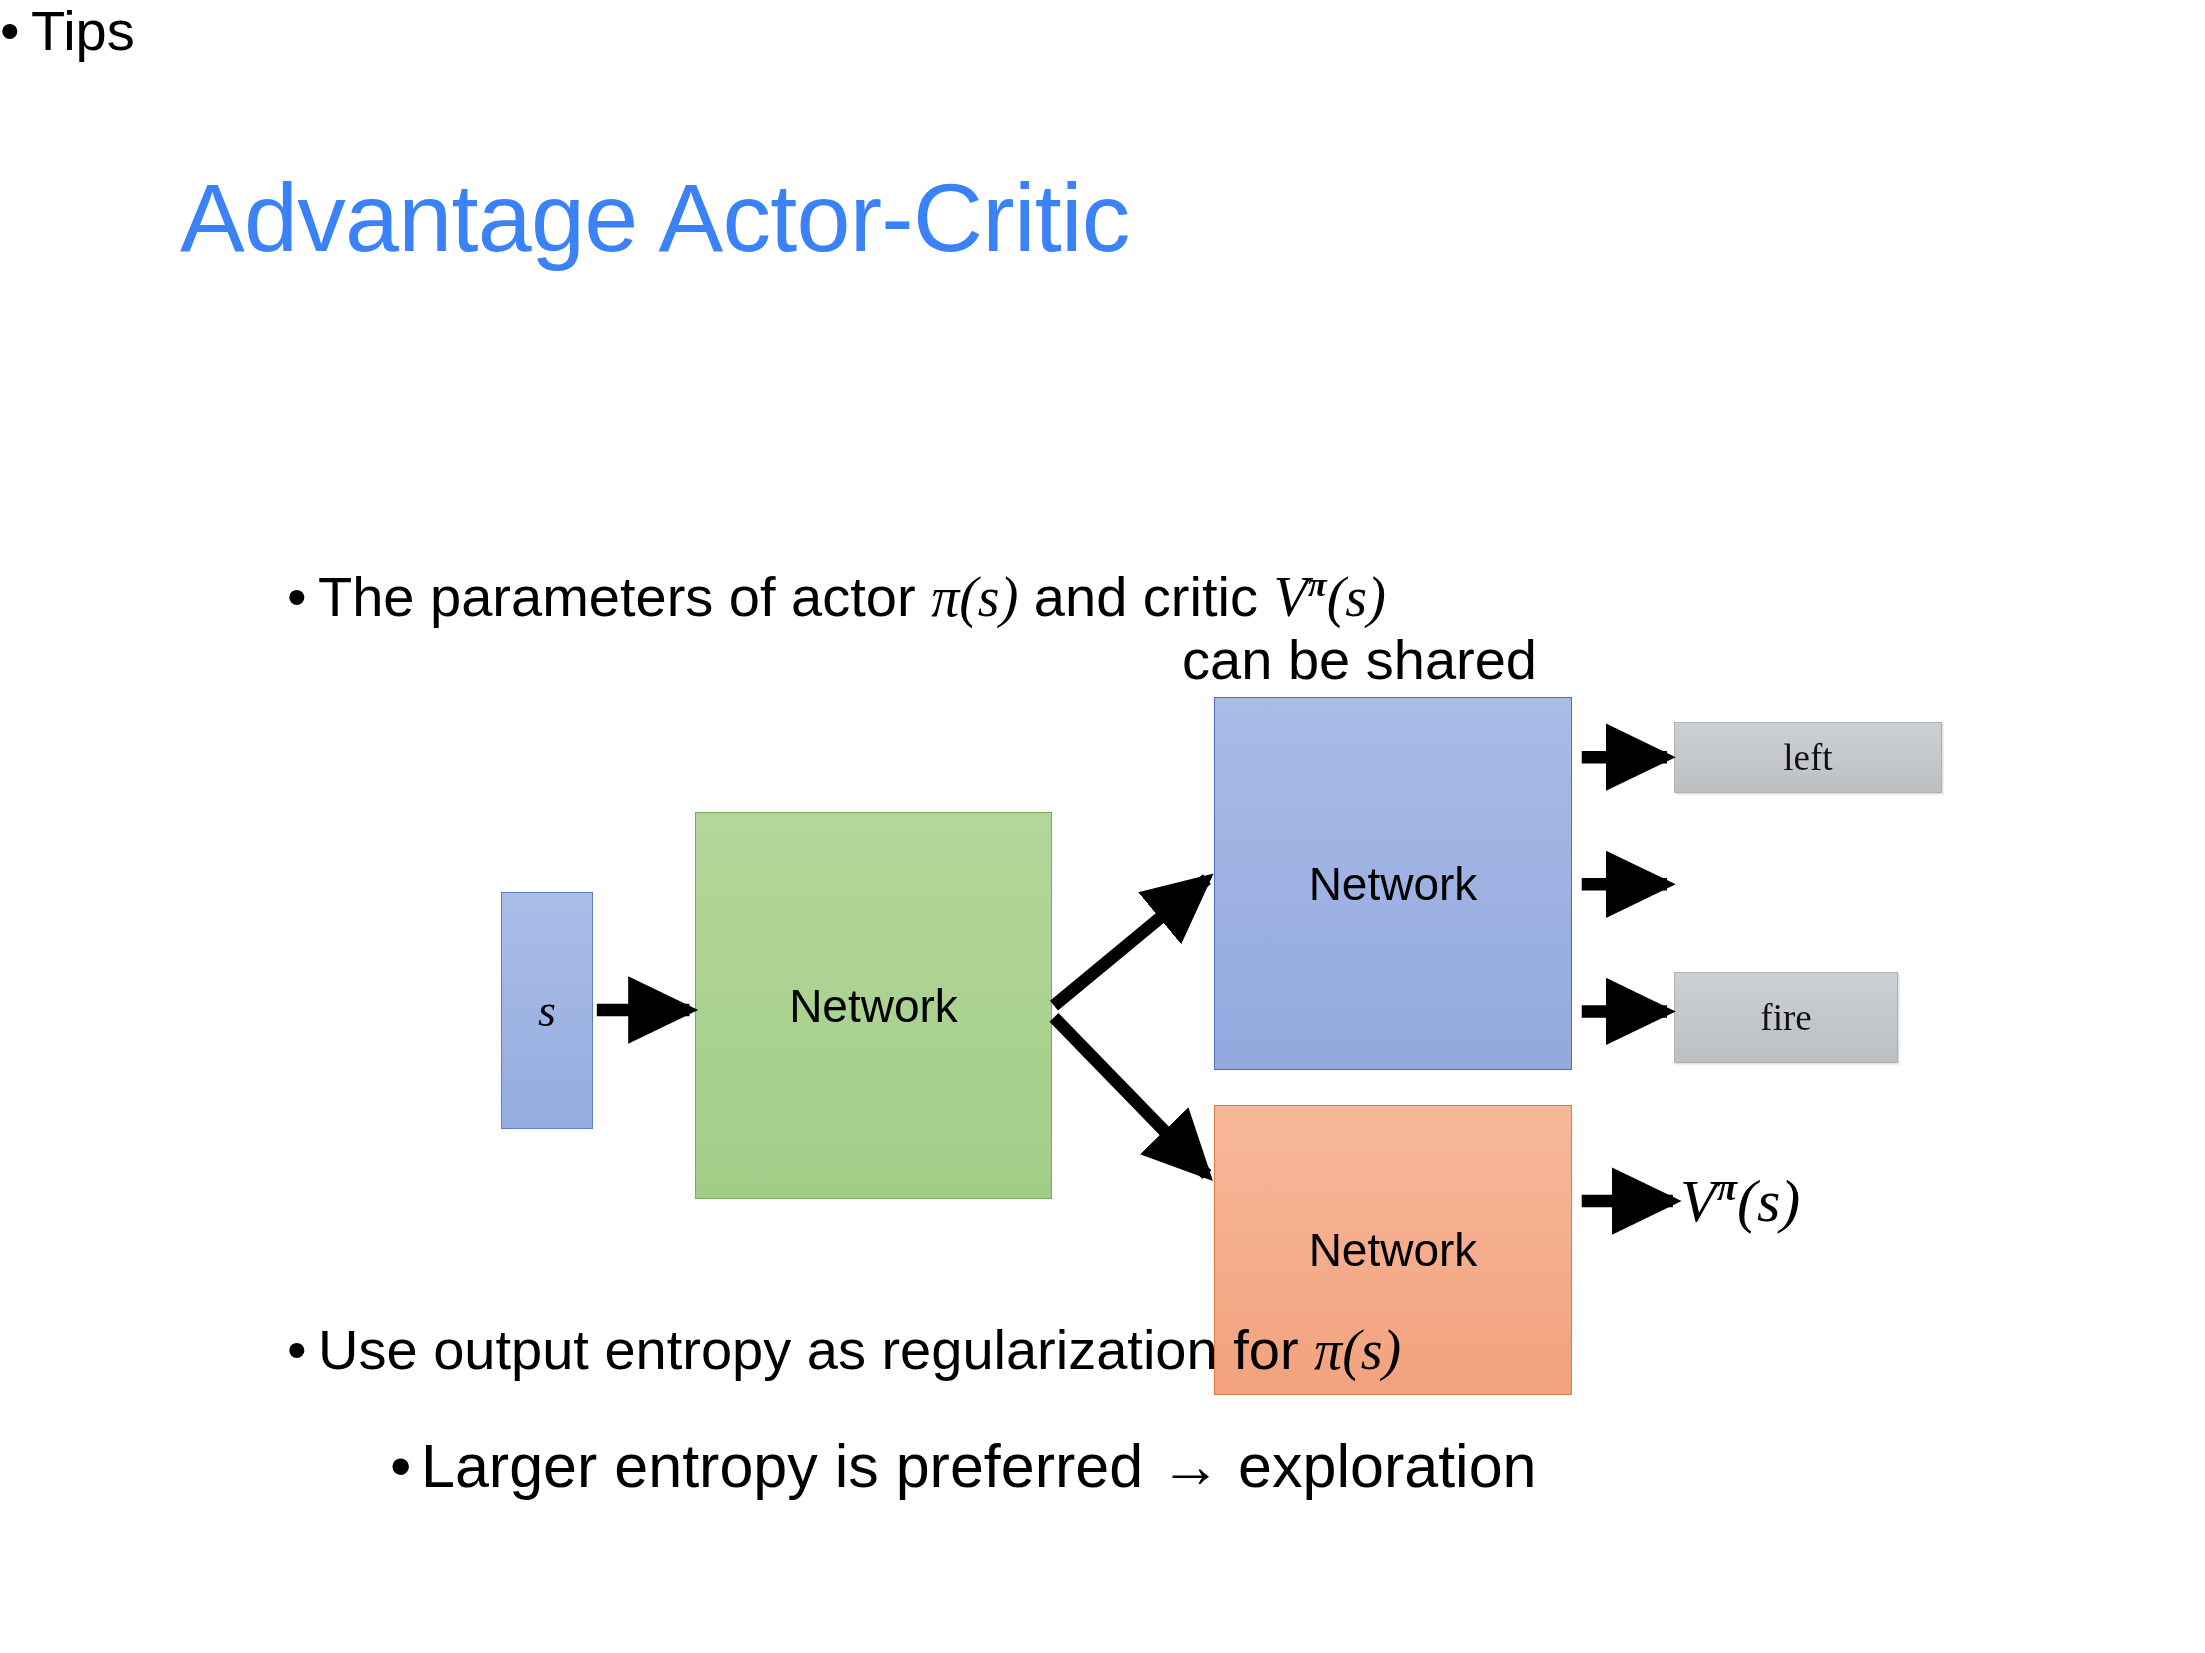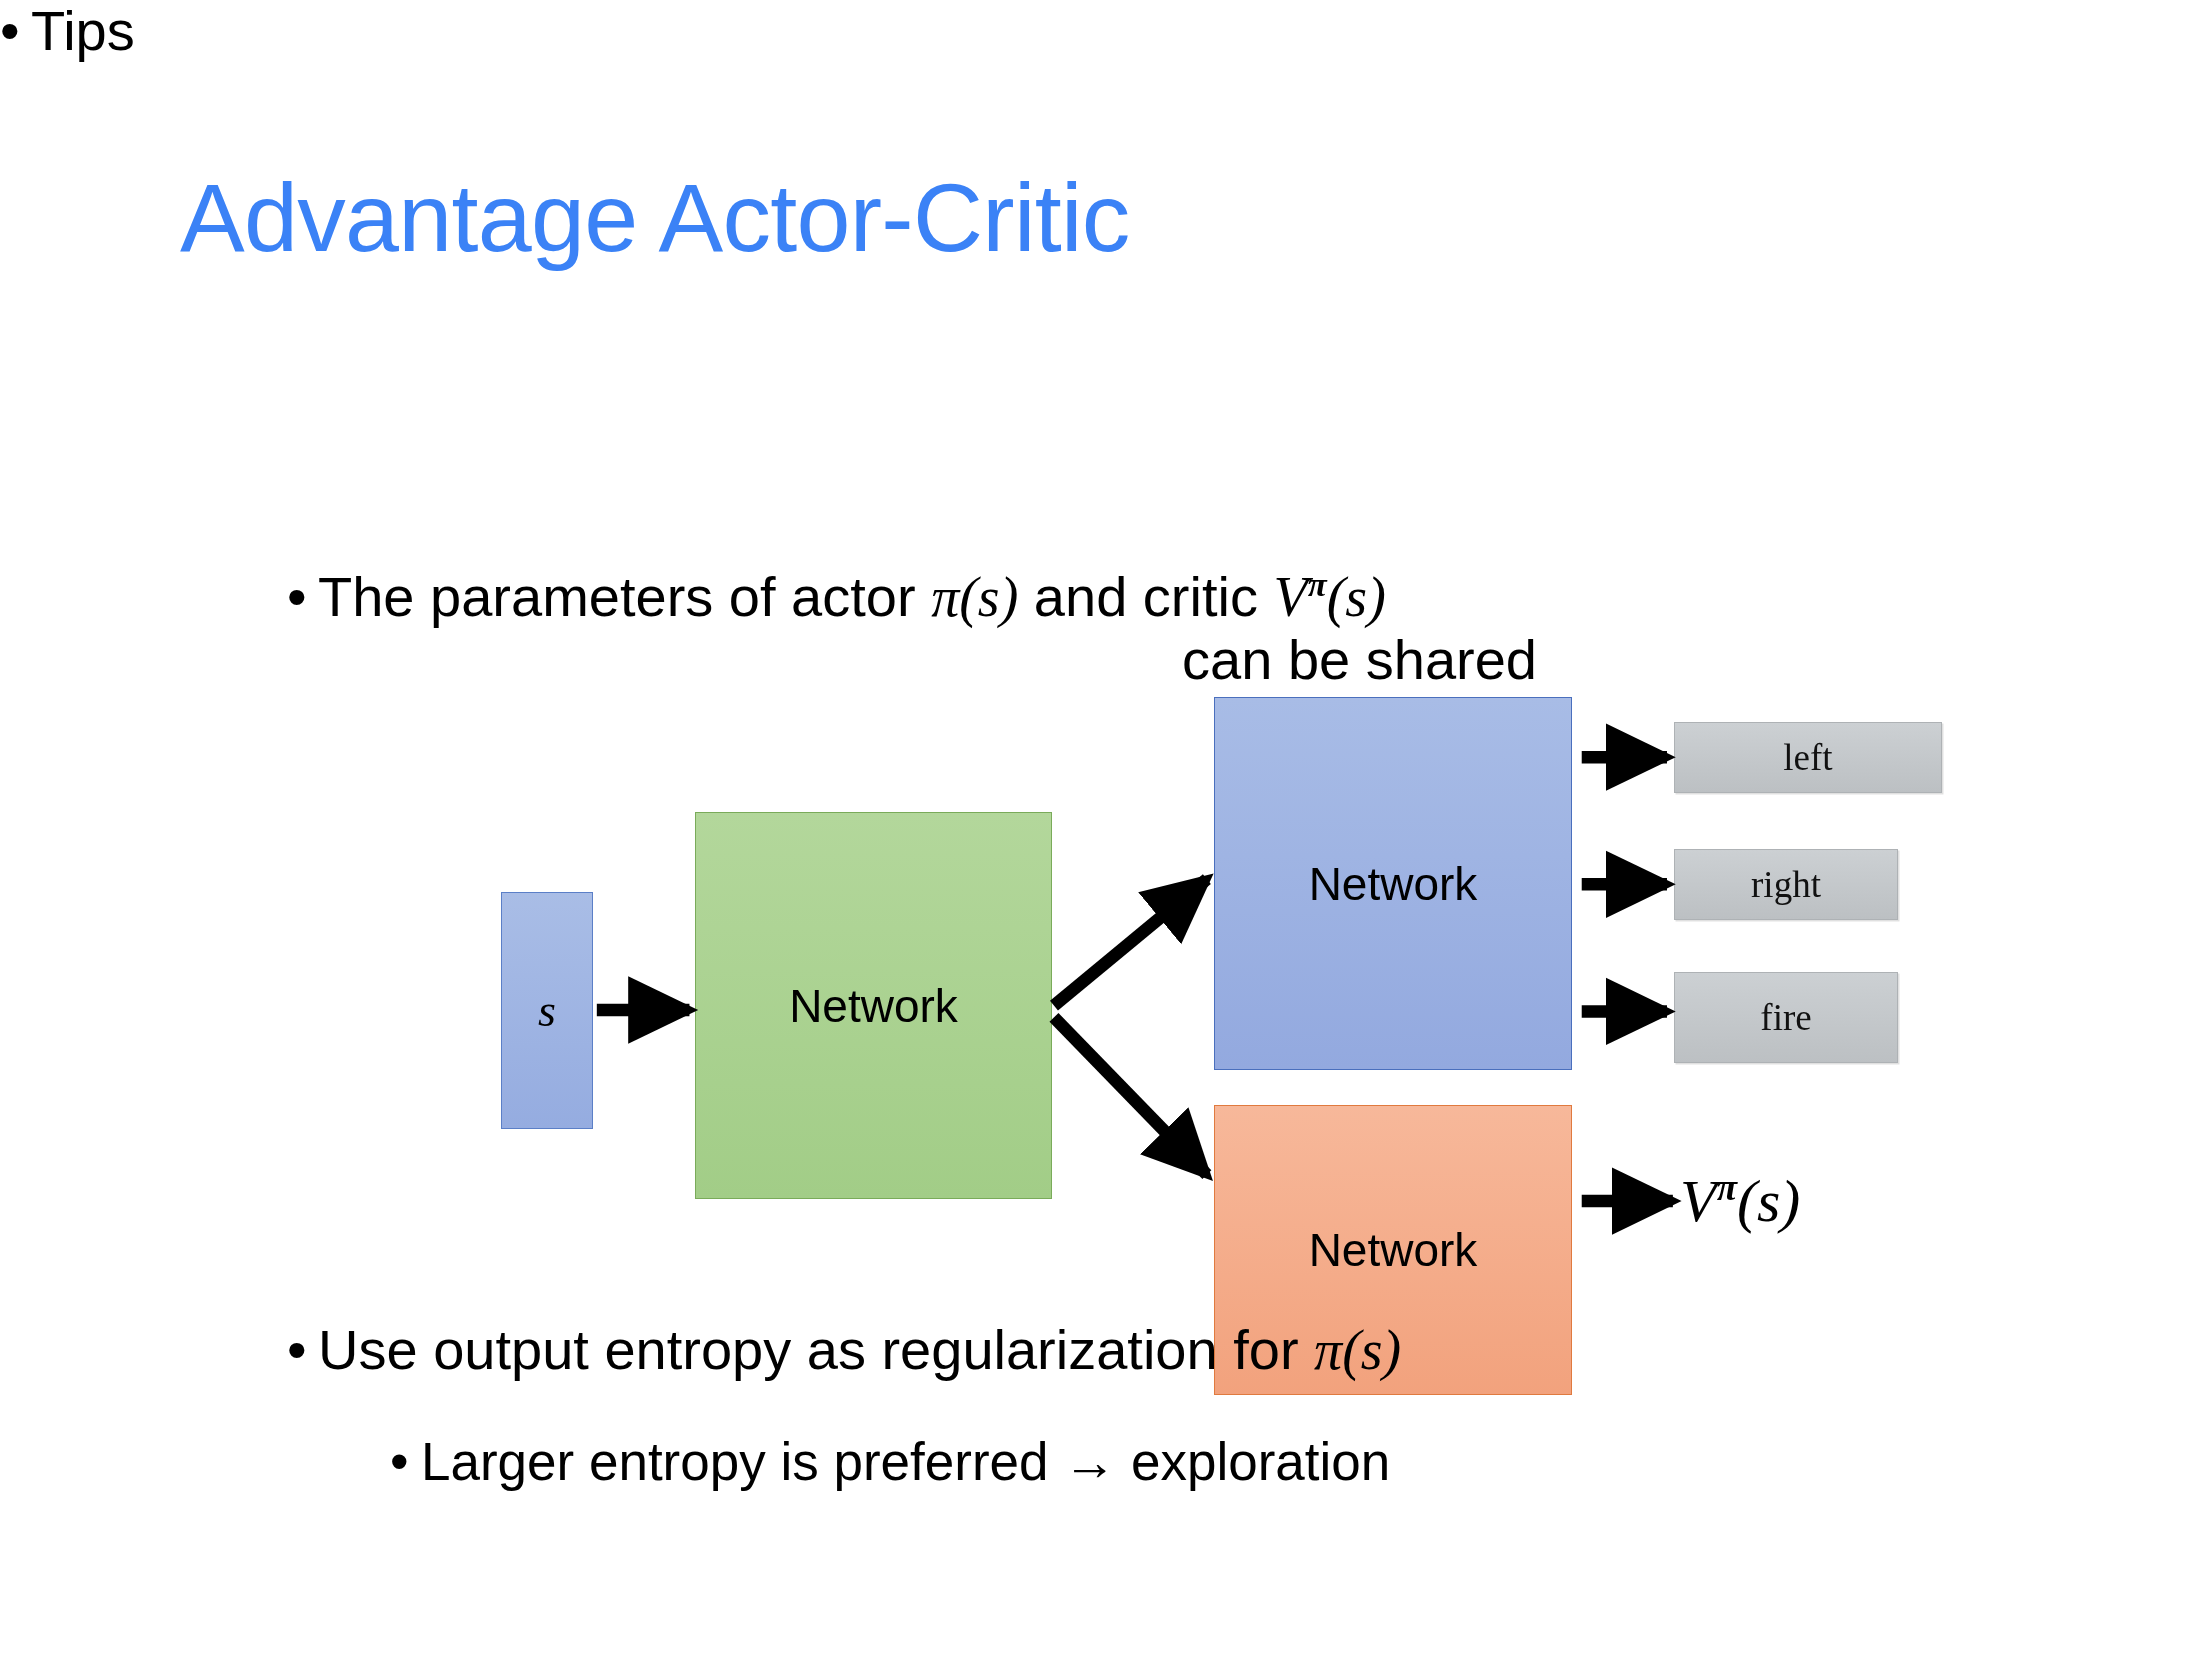--- a/index.html
+++ b/index.html
@@ -17,21 +17,21 @@
   }
 
   
   .bullet-l1{
     position:absolute;font-size:56px;line-height:1.12;white-space:nowrap;
   }
   .bullet-l2{
     position:absolute;font-size:56px;line-height:1.12;
   }
   .bullet-l3{
-    position:absolute;font-size:53px;line-height:1.12;white-space:nowrap;
+    position:absolute;font-size:61px;line-height:1.12;white-space:nowrap;
   }
   .dot{display:inline-block;width:31px;}
   .dot:before{content:"\2022";}
   .b-params{left:287px;top:566px;width:1250px;}
   .b-params .ind{display:block;padding-left:44px;text-align:right;}
   .b-entropy{left:287px;top:1319px;}
   .b-larger{left:390px;top:1432px;}
 
   
   .mi{font-family:"Liberation Serif", serif;font-style:italic;}
@@ -122,23 +122,20 @@
       <span class="box-label">Network</span>
     </div>
 
     <div class="box box-orange">
       <span class="box-label">Network</span>
     </div>
 
     <div class="box box-gray box-left">
       <span class="gray-label">left</span>
     </div>
-    <div class="box box-gray box-right">
-      <span class="gray-label">right</span>
-    </div>
     <div class="box box-gray box-fire">
       <span class="gray-label">fire</span>
     </div>
 
     <div class="vpi-out"><span>V</span><span class="sup-pi">π</span><span>(s)</span></div>
 
     <svg class="arrows" viewBox="0 0 3000 2250">
       <defs>
         <marker id="ah" markerWidth="6" markerHeight="6" refX="4.9" refY="3" orient="auto" markerUnits="strokeWidth">
           <path d="M0,0.3 L5.6,3 L0,5.7 z" fill="#000"></path>

